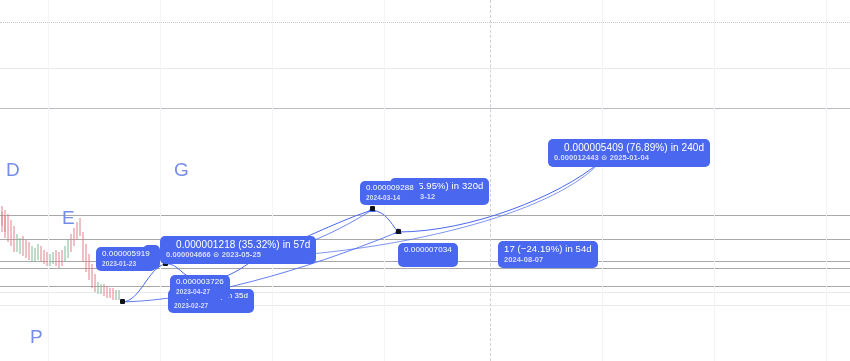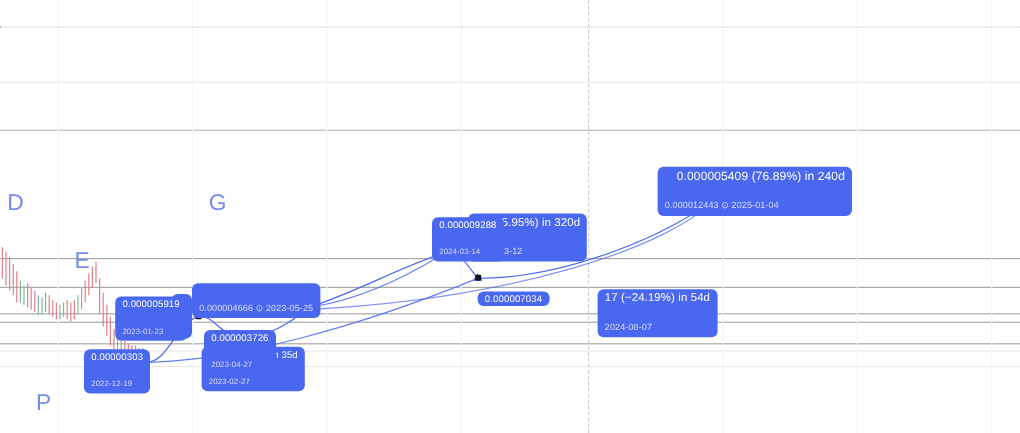--- a/index.html
+++ b/index.html
@@ -33,21 +33,21 @@
     position:absolute;
     background:#4a68ef;
     color:#ffffff;
     border-radius:5px;
     padding:3px 6px 4px 6px;
     box-sizing:border-box;
     white-space:nowrap;
     line-height:1.12;
   }
   .lab .l1{display:block;font-size:9.5px;letter-spacing:.1px;}
-  .lab .l2{display:block;font-size:7.5px;color:#d8ddfb;letter-spacing:.1px;margin-top:14px;}
+  .lab .l2{display:block;font-size:7.5px;color:#d8ddfb;letter-spacing:.1px;margin-top:1px;font-weight:bold;}
   .lab.big .l1{font-size:10px;margin-left:10px;}
   .lab.small .l1{font-size:8px;}
   .lab.small .l2{font-size:6.5px;}
   .dot{position:absolute;width:5px;height:5px;background:#111218;border-radius:1px;}
 </style>
 </head>
 <body>
 
 <div id="stage">
 
@@ -187,47 +187,44 @@
   <div class="lab" style="left:390px;top:178px;z-index:3">
     <span class="l1">3 (105.95%) in 320d</span>
     <span class="l2">2024-03-12</span>
   </div>
 
   <div class="lab" style="left:498px;top:241px;z-index:3">
     <span class="l1">17 (−24.19%) in 54d</span>
     <span class="l2">2024-08-07</span>
   </div>
 
-  <div class="lab small" style="left:70px;top:291px;z-index:6">
-    <span class="l1">0.00000303</span>
-    <span class="l2">2022-12-19</span>
-  </div>
 
   <div class="lab small" style="left:96px;top:247px;z-index:6">
     <span class="l1">0.000005919</span>
     <span class="l2">2023-01-23</span>
   </div>
 
 
   <div class="lab small" style="left:170px;top:275px;z-index:6">
     <span class="l1">0.000003726</span>
     <span class="l2">2023-04-27</span>
   </div>
 
   <div class="lab small" style="left:360px;top:181px;z-index:6">
     <span class="l1">0.000009288</span>
     <span class="l2">2024-03-14</span>
   </div>
 
-  <div class="lab small" style="left:398px;top:243px;z-index:6;padding-bottom:0">
+  <div class="lab small" style="left:398px;top:243px;z-index:6;padding-bottom:12px">
     <span class="l1">0.000007034</span>
   </div>
 
   <div class="lab big" style="left:548px;top:139px;z-index:6">
     <span class="l1">0.000005409 (76.89%) in 240d</span>
     <span class="l2">0.000012443 ⊙ 2025-01-04</span>
   </div>
 
   <div class="lab big" style="left:160px;top:236px;z-index:7">
+    <span class="l1">0.000001218 (35.32%) in 57d</span>
     <span class="l2">0.000004666 ⊙ 2023-05-25</span>
   </div>
 
 </div>
 
 </body></html>

